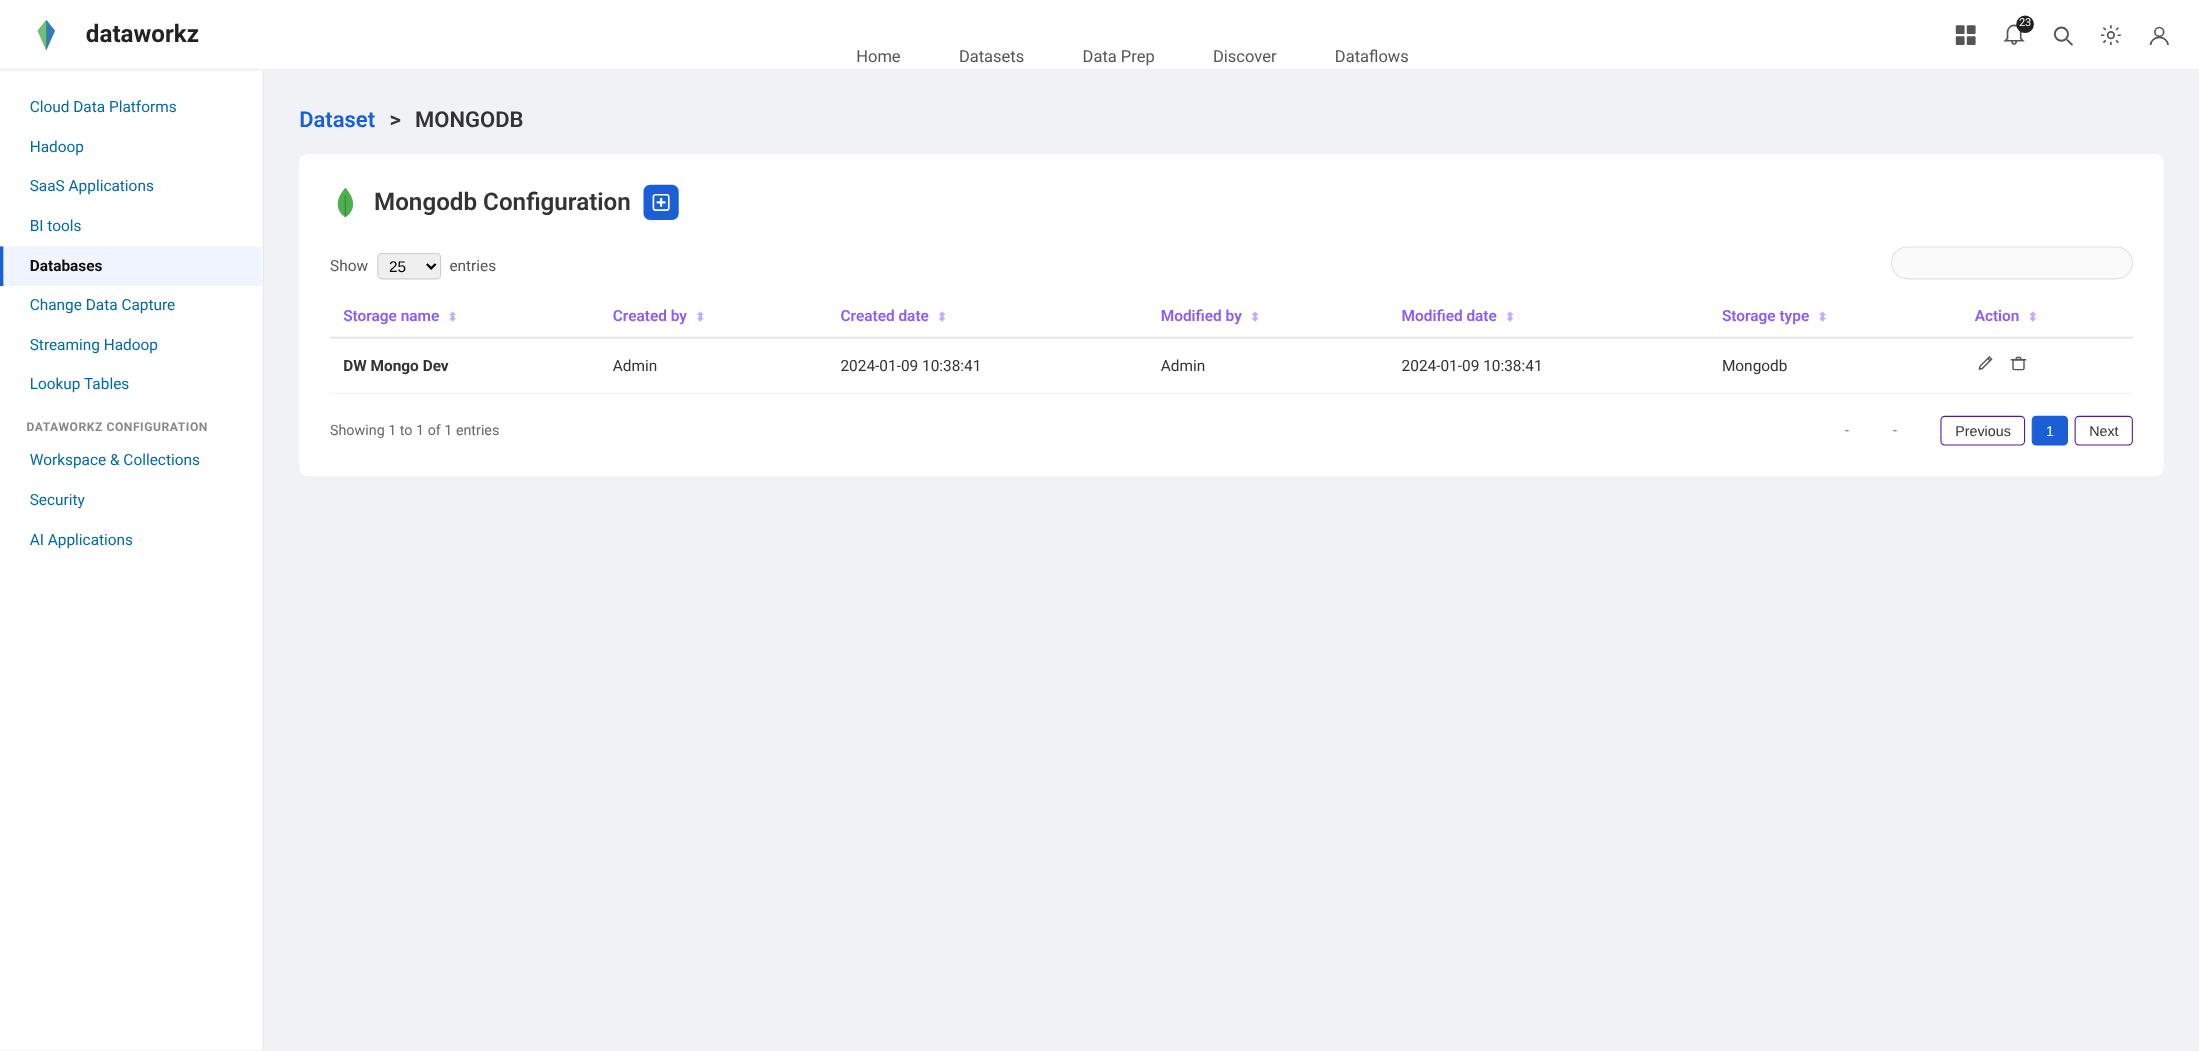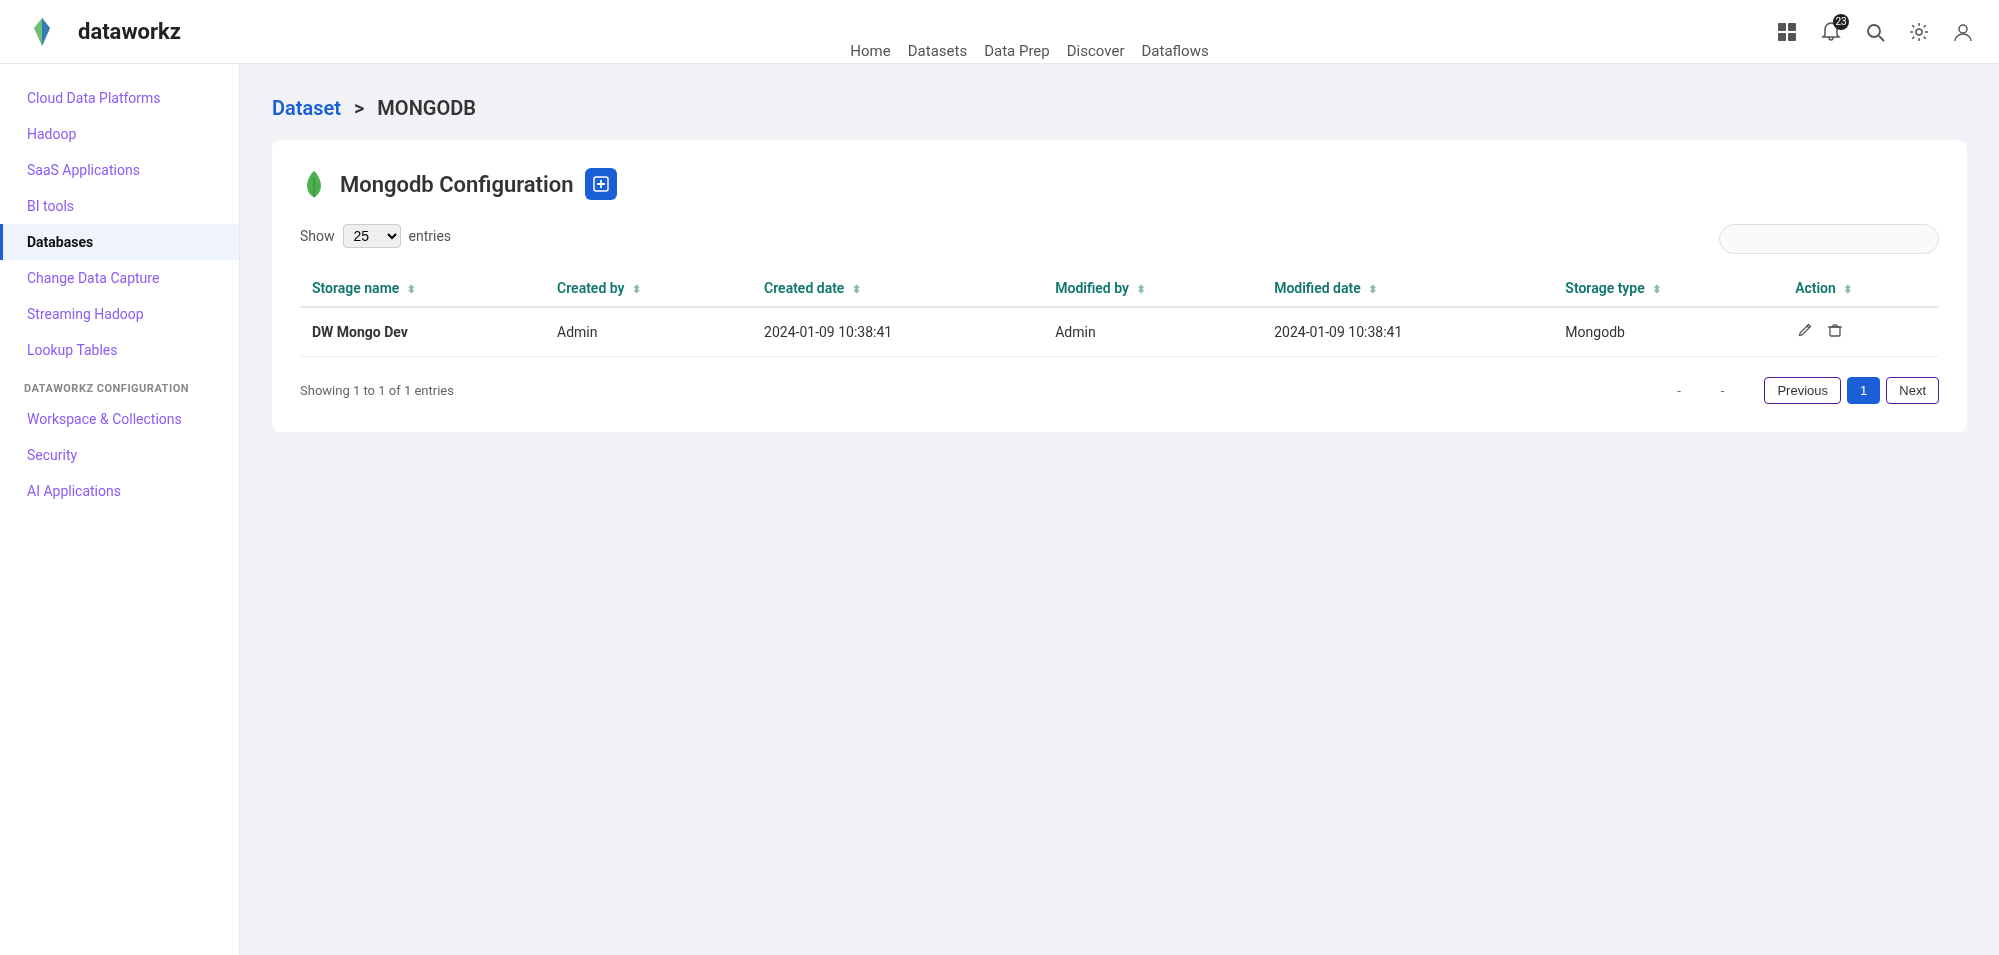--- a/index.html
+++ b/index.html
@@ -13,32 +13,32 @@
       align-items: center;
       padding: 0 24px;
       border-bottom: 1px solid #e8e8e8;
       position: fixed; top: 0; left: 0; right: 0; z-index: 100;
     }
     .logo {
       display: flex; align-items: center; gap: 18px; font-size: 22px; font-weight: 700; color: #222;
       margin-right: 60px; min-width: 200px;
     }
     .logo-icon { width: 36px; height: 36px; }
-    .nav-center { display: flex; gap: 17px; flex: 1; justify-content: center; margin-top: 39px; }
+    .nav-center { display: flex; gap: 53px; flex: 1; justify-content: center; margin-top: 39px; }
     .nav-center a { text-decoration: none; color: #555; font-size: 15px; }
     .nav-right { display: flex; align-items: center; gap: 20px; }
     .nav-icon { width: 24px; height: 24px; cursor: pointer; color: #555; position: relative; display: flex; align-items: center; justify-content: center; }
     .badge { position: absolute; top: -6px; right: -6px; background: #222; color: #fff; border-radius: 50%; width: 16px; height: 16px; font-size: 10px; display: flex; align-items: center; justify-content: center; }
 
     
     .layout { display: flex; margin-top: 64px; min-height: calc(100vh - 64px); }
 
     
     .sidebar { width: 240px; background: #fff; border-right: 1px solid #e8e8e8; padding: 16px 0; flex-shrink: 0; overflow-y: auto; }
-    .sidebar-item { padding: 10px 24px; cursor: pointer; color: #8b5cf6; font-size: 14px; border-left: 3px solid transparent; }
+    .sidebar-item { padding: 10px 24px; cursor: pointer; color: #0369a1; font-size: 14px; border-left: 3px solid transparent; }
     .sidebar-item.active { border-left: 3px solid #1a5fd6; font-weight: 700; color: #111; background: #f0f4ff; }
     .sidebar-section-label { padding: 14px 24px 6px; font-size: 11px; font-weight: 700; color: #888; letter-spacing: 0.5px; text-transform: uppercase; }
 
     
     .main { flex: 1; padding: 32px; background: #f0f2f5; }
 
     
     .breadcrumb { font-size: 20px; font-weight: 600; margin-bottom: 20px; color: #333; }
     .breadcrumb .link { color: #1a5fd6; cursor: pointer; }
     .breadcrumb .separator { color: #333; margin: 0 8px; }
@@ -46,29 +46,29 @@
     
     .card { background: #fff; border-radius: 8px; padding: 28px; }
 
     
     .card-header { display: flex; align-items: center; gap: 12px; margin-bottom: 24px; }
     .mongo-leaf { width: 28px; height: 28px; }
     .card-title { font-size: 22px; font-weight: 600; }
     .add-btn { width: 32px; height: 32px; background: #1a5fd6; border-radius: 6px; display: flex; align-items: center; justify-content: center; cursor: pointer; color: #fff; font-size: 18px; border: none; }
 
     
-    .show-entries { display: flex; align-items: flex-start; gap: 8px; margin-bottom: 16px; justify-content: space-between; }
+    .show-entries { display: flex; align-items: flex-end; gap: 8px; margin-bottom: 16px; justify-content: space-between; }
     .show-entries-left { display: flex; align-items: center; gap: 8px; color: #555; }
     .entries-select { border: 1px solid #ccc; border-radius: 4px; padding: 2px 6px; font-size: 14px; }
     .search-box { border: 1px solid #e0e0e0; border-radius: 20px; padding: 6px 16px; font-size: 14px; outline: none; width: 220px; background: #fafafa; }
 
     
     table { width: 100%; border-collapse: collapse; }
     thead tr { border-bottom: 2px solid #e8e8e8; }
-    thead th { text-align: left; padding: 10px 12px; color: #0f766e; font-weight: 600; font-size: 14px; white-space: nowrap; }
+    thead th { text-align: left; padding: 10px 12px; color: #8b5cf6; font-weight: 600; font-size: 14px; white-space: nowrap; }
     thead th .sort-icon { display: inline-block; margin-left: 4px; opacity: 0.5; font-size: 11px; }
     tbody tr { border-bottom: 1px solid #f0f0f0; }
     tbody td { padding: 12px 12px; color: #333; font-size: 14px; }
     .action-btns { display: flex; gap: 10px; align-items: center; }
     .action-btn { cursor: pointer; color: #888; background: none; border: none; font-size: 16px; padding: 2px; }
 
     
     .pagination-row { display: flex; align-items: center; justify-content: space-between; margin-top: 20px; color: #666; font-size: 13px; }
     .pagination-controls { display: flex; align-items: center; gap: 6px; }
     .page-btn { padding: 5px 12px; border: 1px solid #4c1d95; background: #fff; border-radius: 4px; cursor: pointer; font-size: 13px; color: #333; }

